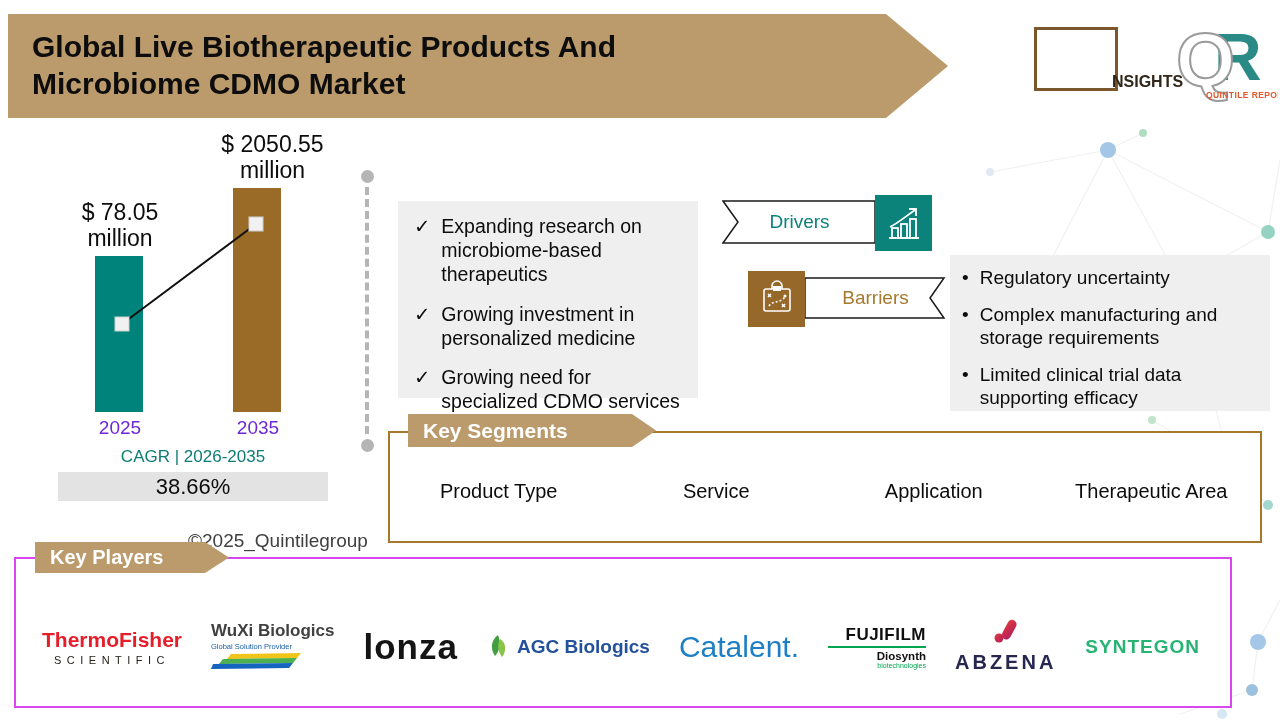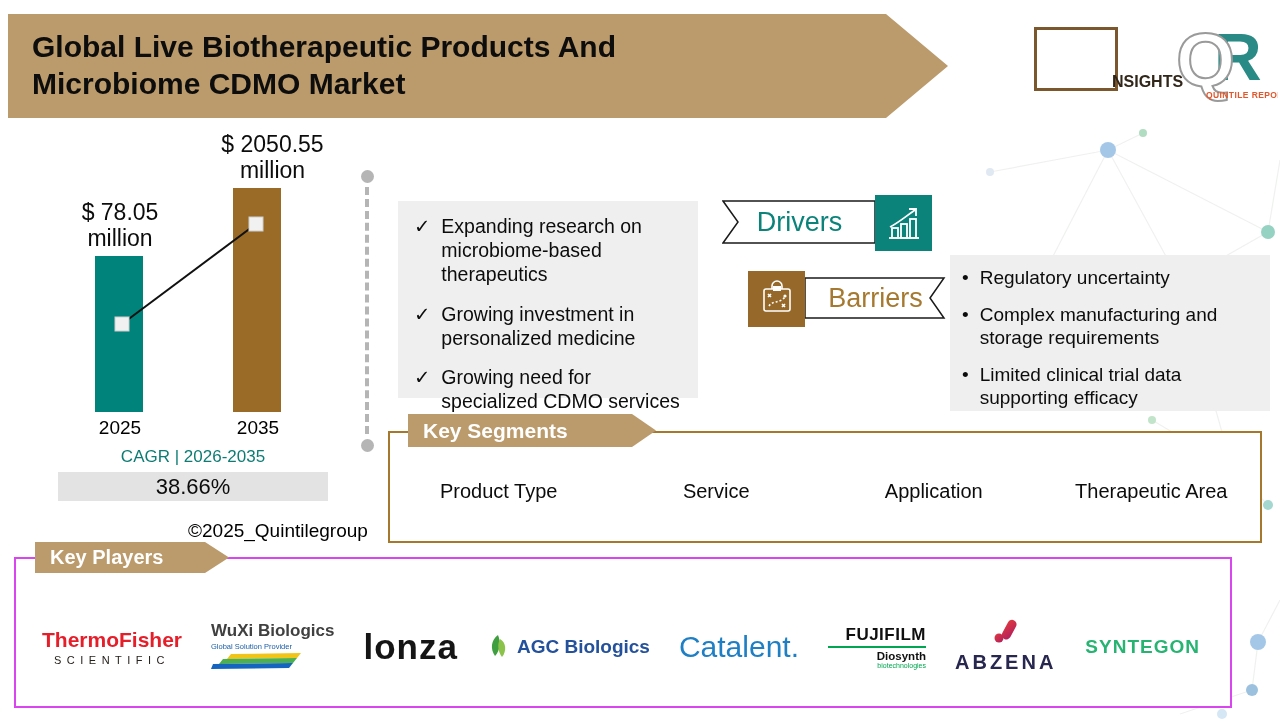--- a/index.html
+++ b/index.html
@@ -23,43 +23,43 @@
 
   
   .chart{left:40px;top:130px;width:340px;height:412px;}
   .val-label{position:absolute;text-align:center;font-size:23px;line-height:1.12;color:#0c0c0c;}
   .val-2035{left:150px;top:2px;width:165px;}
   .val-2025{left:0px;top:70px;width:160px;}
   .bar{position:absolute;width:48px;}
   .bar-2025{left:55px;top:126px;height:156px;}
   .bar-2035{left:193px;top:58px;height:224px;}
   .chart-line{position:absolute;left:0;top:0;}
-  .year-label{position:absolute;top:287px;width:160px;text-align:center;font-size:19px;color:#000000;}
+  .year-label{position:absolute;top:287px;width:160px;text-align:center;font-size:19px;color:#6d28d9;}
   .year-2025{left:0;}
   .year-2035{left:138px;}
   .cagr-label{position:absolute;left:0;top:317px;width:306px;text-align:center;
     font-size:17px;font-weight:normal;color:#0d7c74;}
   .cagr-bar{position:absolute;left:18px;top:342px;width:270px;height:29px;background:#e3e3e3;
     text-align:center;font-size:22px;line-height:29px;color:#0c0c0c;}
-  .copyright{position:absolute;left:148px;top:390px;width:230px;font-size:19px;color:#000000;}
+  .copyright{position:absolute;left:148px;top:400px;width:230px;font-size:19px;color:#404040;}
 
   
   .timeline{left:365px;top:187px;height:247px;border-left:4px dashed #b5b5b5;}
   .timeline-dot{width:13px;height:13px;border-radius:50%;background:#b5b5b5;}
   .dot-top{left:361px;top:170px;}
   .dot-bottom{left:361px;top:439px;}
 
   
   .drivers-box{left:398px;top:201px;width:300px;height:197px;background:#efefef;
     box-sizing:border-box;padding:13px 14px 0 16px;}
   .li{display:flex;gap:11px;font-size:19.5px;line-height:1.24;margin-bottom:15px;color:#0c0c0c;}
   .li .mark{flex:0 0 auto;}
   .ribbon{display:flex;align-items:center;justify-content:center;}
   .ribbon svg{position:absolute;left:0;top:0;}
-  .ribbon-label{position:relative;font-size:27px;}
+  .ribbon-label{position:relative;font-size:19px;}
   .ribbon-drivers{left:722px;top:200px;width:155px;height:44px;}
   .ribbon-drivers .ribbon-label{color:#0b837b;}
   .ribbon-barriers{left:805px;top:277px;width:141px;height:42px;}
   .ribbon-barriers .ribbon-label{color:#a5792f;}
   .icon-tile{display:flex;align-items:center;justify-content:center;}
   .drivers-tile{left:875px;top:195px;width:57px;height:56px;background:#0b837b;}
   .barriers-tile{left:748px;top:271px;width:57px;height:56px;background:#96682a;}
   .barriers-box{left:950px;top:255px;width:320px;height:156px;background:#efefef;
     box-sizing:border-box;padding:11px 8px 0 12px;}
   .barriers-box .li{font-size:19px;margin-bottom:13px;}

